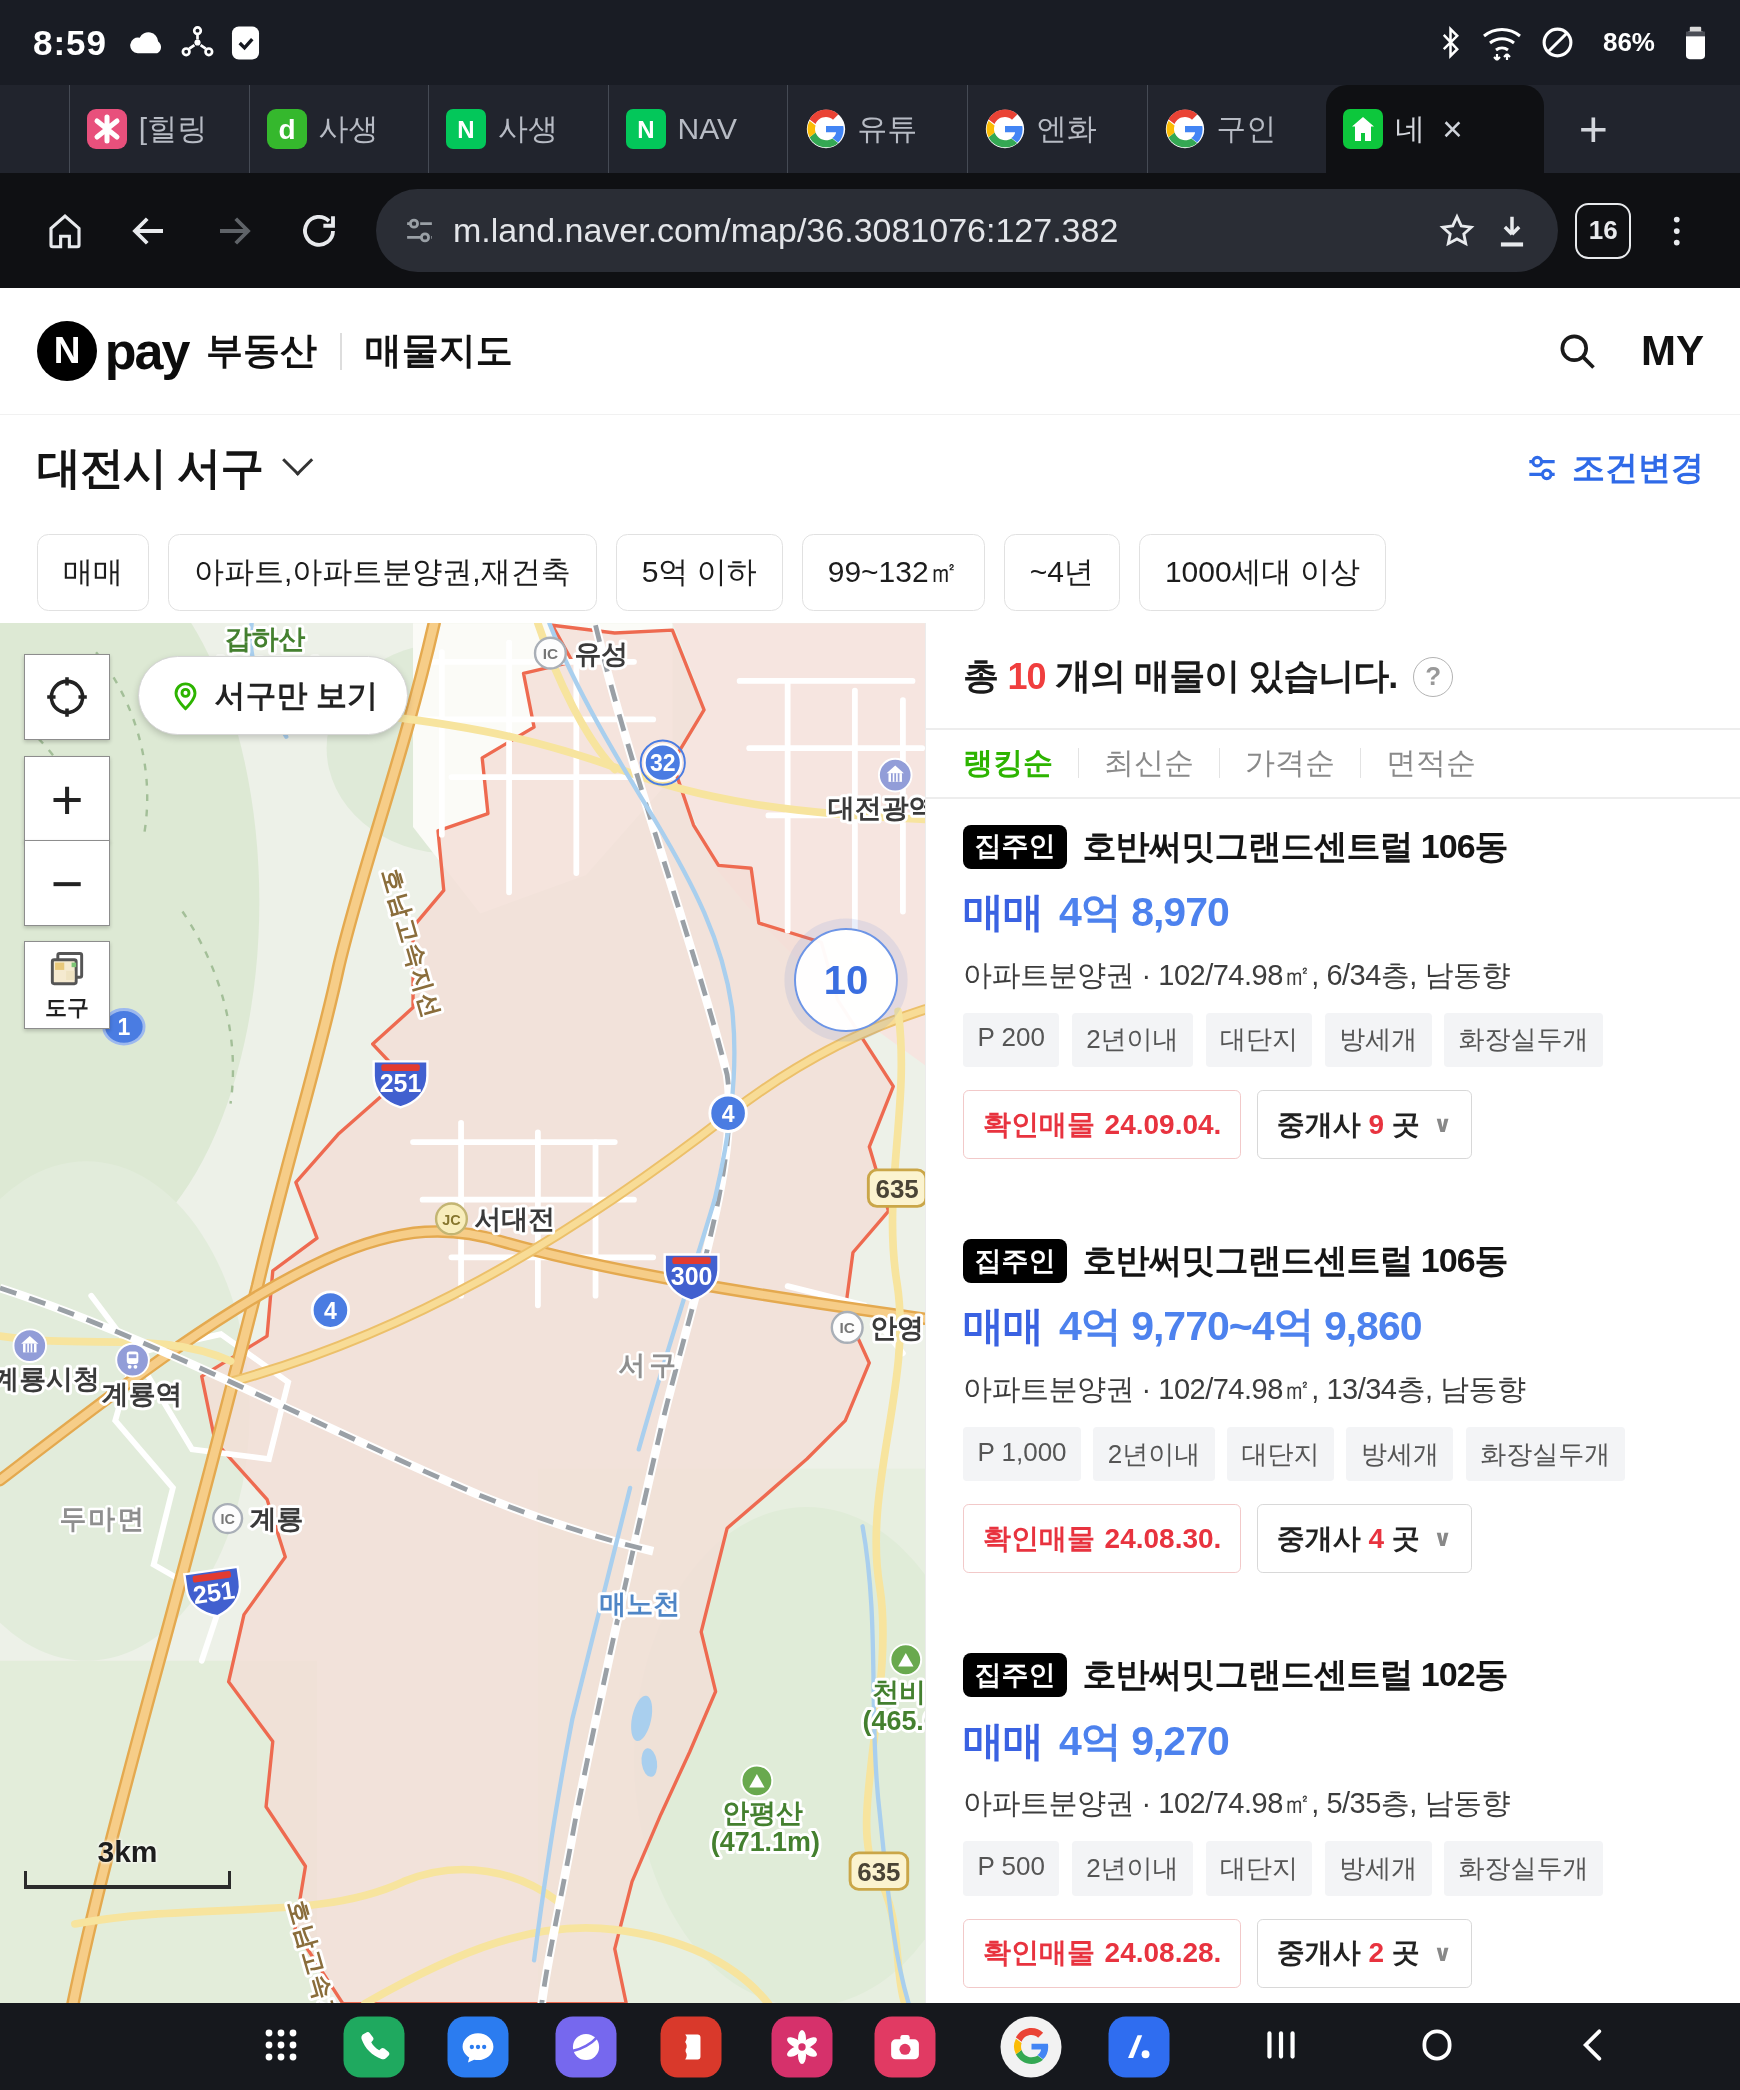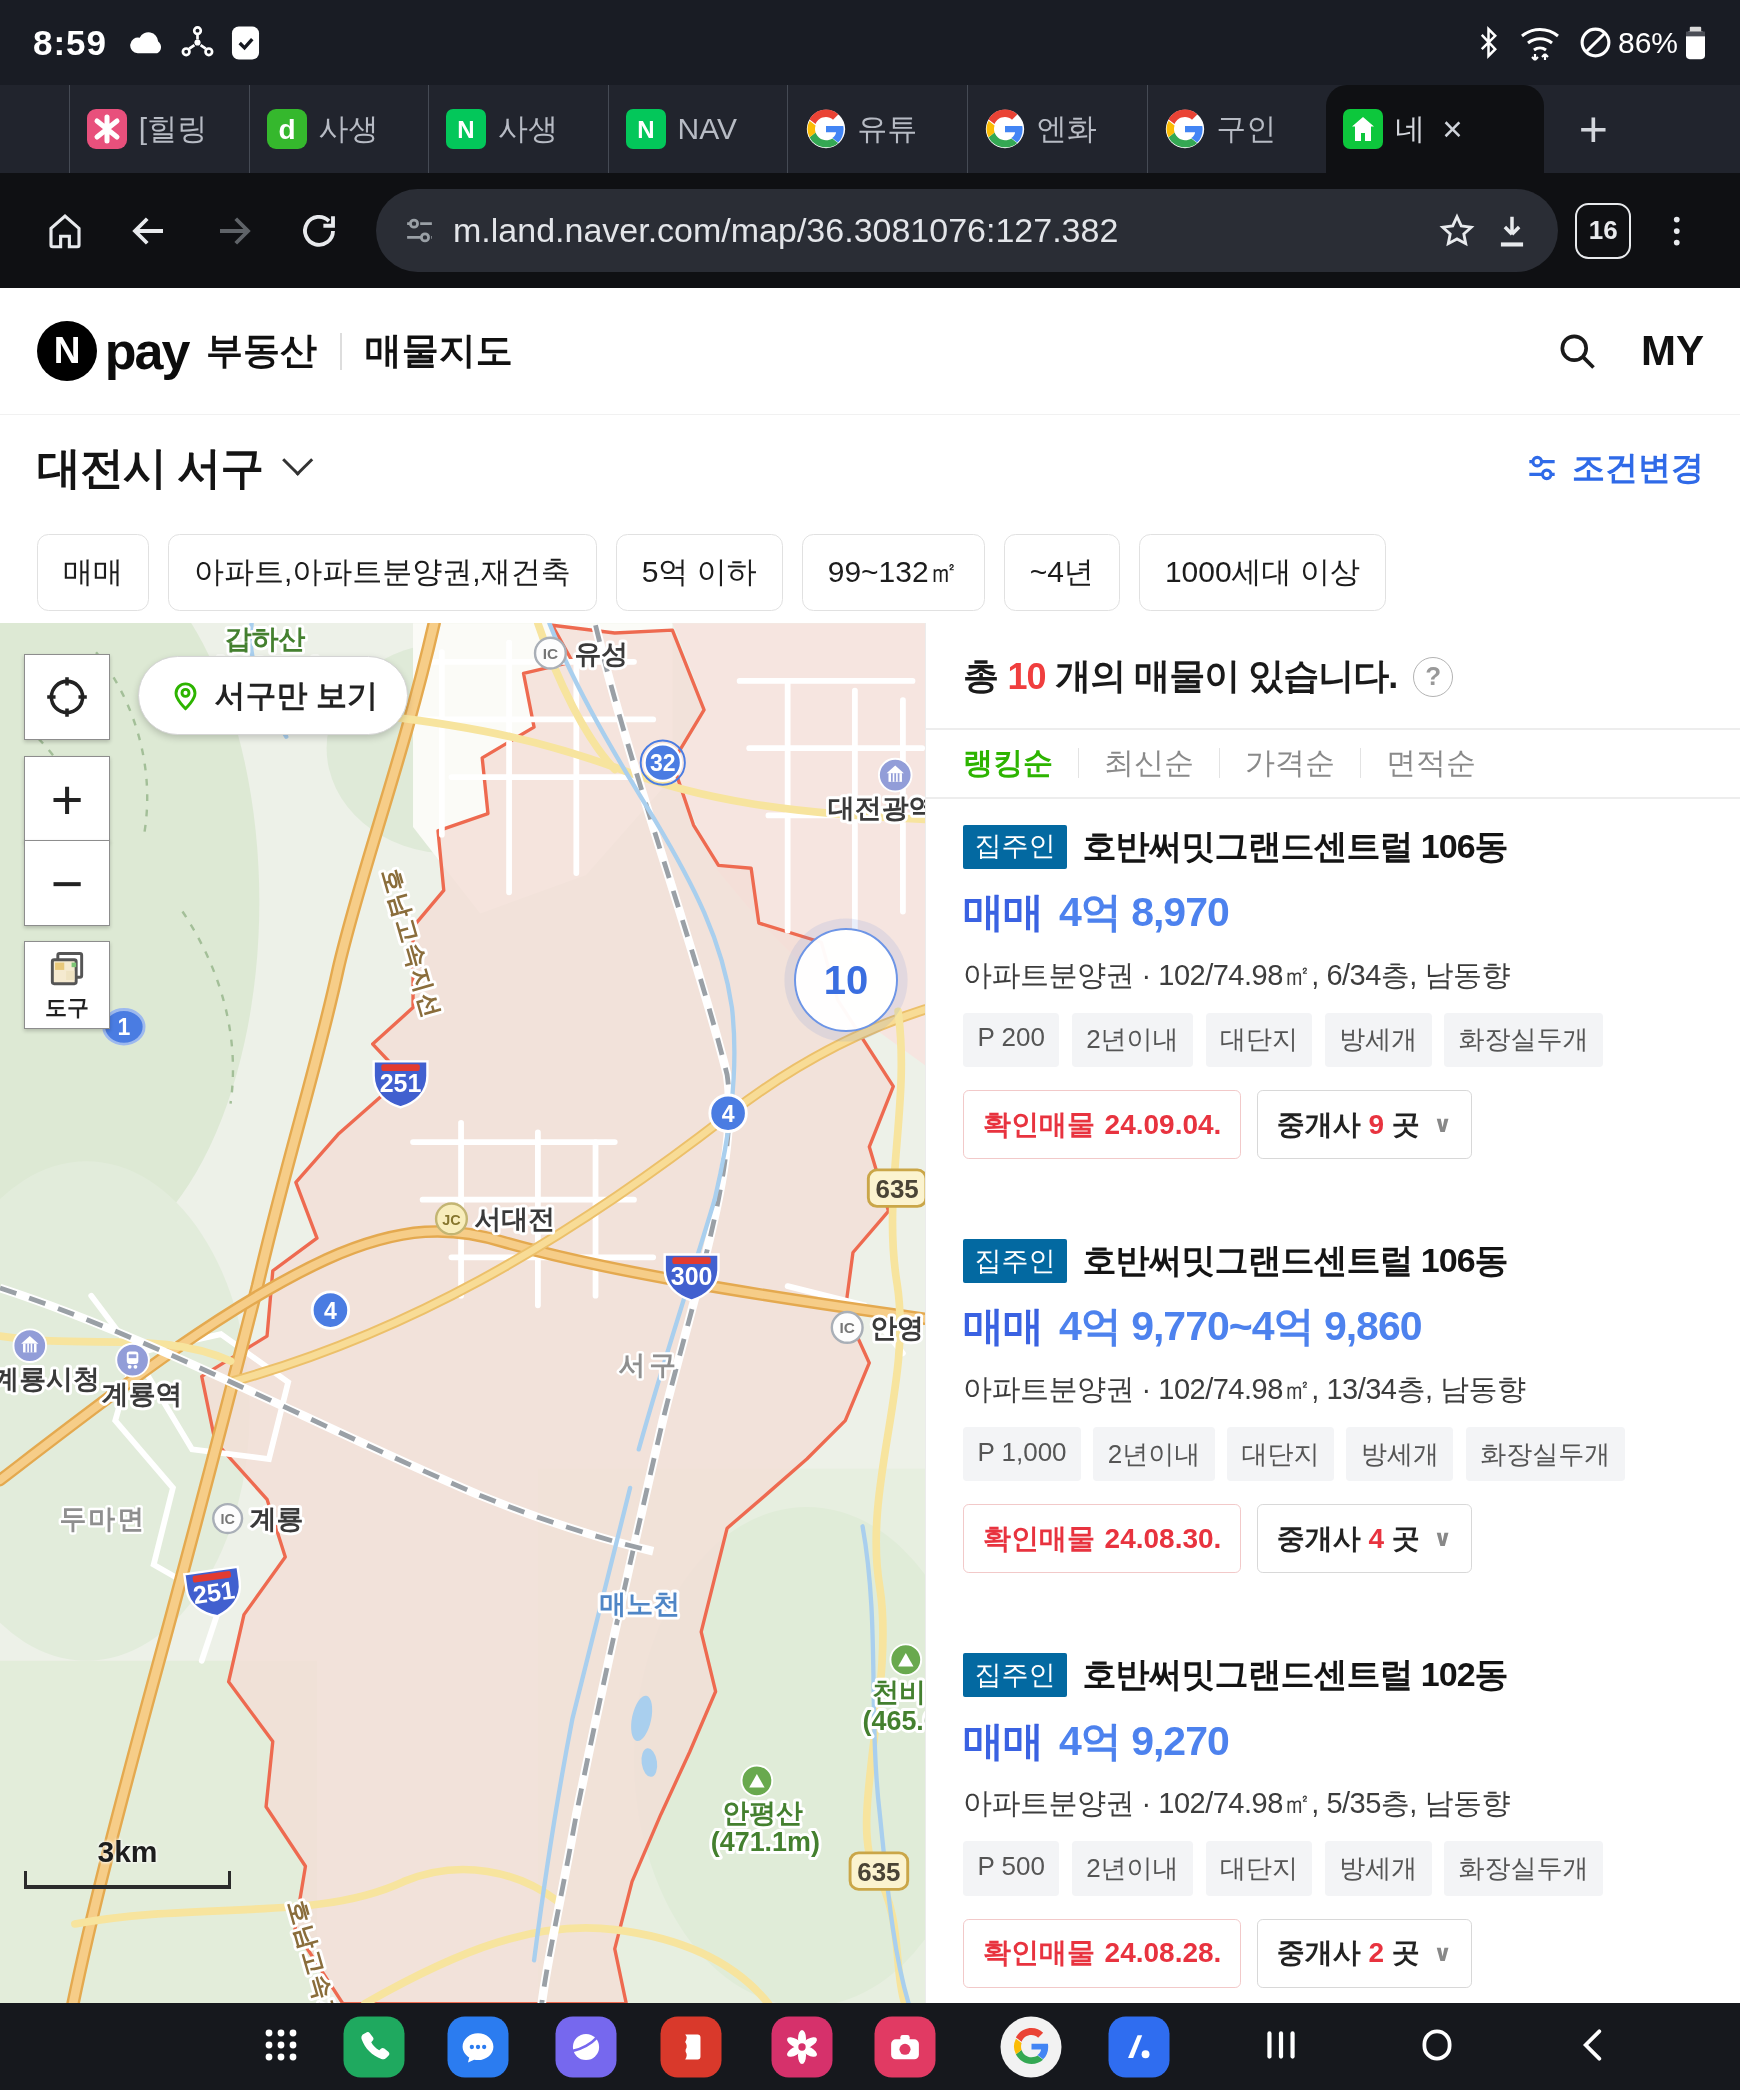--- a/index.html
+++ b/index.html
@@ -3,21 +3,21 @@
 <meta charset="utf-8">
 <style>
   html,body{margin:0;padding:0}
   body{width:1741px;height:2090px;position:relative;overflow:hidden;background:#fff;
        font-family:"Liberation Sans","DejaVu Sans",sans-serif;-webkit-font-smoothing:antialiased}
   
   #status{position:absolute;left:0;top:0;width:1741px;height:85px;background:#191c24;
           display:flex;align-items:center;padding:0 33px;box-sizing:border-box;color:#fff;z-index:30}
   #status .time{font-size:35px;font-weight:600;letter-spacing:1px;margin-right:21px}
   .sicons{display:flex;align-items:center;gap:15.4px}
-  #status .right{margin-left:auto;display:flex;align-items:center;gap:5px;font-size:30px;font-weight:400}
+  #status .right{margin-left:auto;display:flex;align-items:center;gap:28px;font-size:26px;font-weight:700}
   
   #tabs{position:absolute;left:0;top:85px;width:1741px;height:88px;background:#21242d;display:flex;align-items:stretch;z-index:29}
   .tabs-wrap{display:flex;align-items:stretch;padding-left:69px;min-width:0}
   .tab{display:flex;align-items:center;gap:11.5px;padding:0 17.3px;max-width:181px;min-width:144px;
        border-left:1.9px solid #454a54;color:#b7bbc4;font-size:30px;overflow:hidden;white-space:nowrap}
   .tab .tlabel{overflow:hidden;max-width:92px}
   .tab.active{background:#0f1013;border-radius:21px 21px 0 0;border-left:none;color:#d4d7dd;min-width:183px;max-width:202px}
   .tab.active .tclose{margin-left:5.8px;color:#cfd3da;font-size:35px}
   .tab .fav{flex:0 0 auto;display:flex}
   .newtab{display:flex;align-items:center;padding:0 35px;color:#d4d7dd;font-size:50px;font-weight:300}
@@ -83,21 +83,21 @@
   .cnt{color:#f03e3e;margin:0 9.6px}
   .help{width:38px;height:38px;border:1.9px solid #b3b3b3;border-radius:50%;color:#999;font-size:26px;
         display:flex;align-items:center;justify-content:center;margin-left:15.4px;font-weight:600}
   .pdiv{height:1.9px;background:#ededed;margin:27px -33px 0 -37px}
   .sorts{height:67px;display:flex;align-items:center}
   .sort{font-size:30px;color:#8a8a8a;padding:0 25px;border-left:1.9px solid #e3e3e3;line-height:1}
   .sort.first{border-left:none;padding-left:0}
   .sort.active{color:#2db400;font-weight:700}
   .listing{padding-top:25px}
   .l-head{display:flex;align-items:center;gap:15.4px}
-  .badge{background:#0369a1;color:#fff;font-size:27px;font-weight:400;padding:8.6px 11.5px;border-radius:2px;line-height:1}
+  .badge{background:#000000;color:#fff;font-size:27px;font-weight:700;padding:8.6px 11.5px;border-radius:8px;line-height:1}
   .l-title{font-size:34px;font-weight:700;color:#141414;letter-spacing:-1px}
   .l-price{margin-top:15.4px}
   .deal{color:#3a62e2;font-weight:800;font-size:41px;letter-spacing:-1px}
   .amount{color:#4d82ee;font-weight:600;font-size:41px;margin-left:11.5px;letter-spacing:-1px}
   .l-info{margin-top:15.4px;font-size:29px;color:#3d3d3d;letter-spacing:-0.5px}
   .l-tags{margin-top:17.3px;display:flex;gap:12.5px;flex-wrap:nowrap}
   .tag{background:#f3f4f6;color:#555;font-size:26px;padding:9.6px 14.4px;border-radius:3.8px;white-space:nowrap}
   .l-bottom{margin-top:23px;display:flex;gap:15.4px;}
   .confirm{border:1.9px solid #f2c9c9;border-radius:5.8px;height:67px;display:flex;align-items:center;padding:0 19px;gap:9.6px}
   .confirm .clab{color:#e8333f;font-size:28px;font-weight:700}

